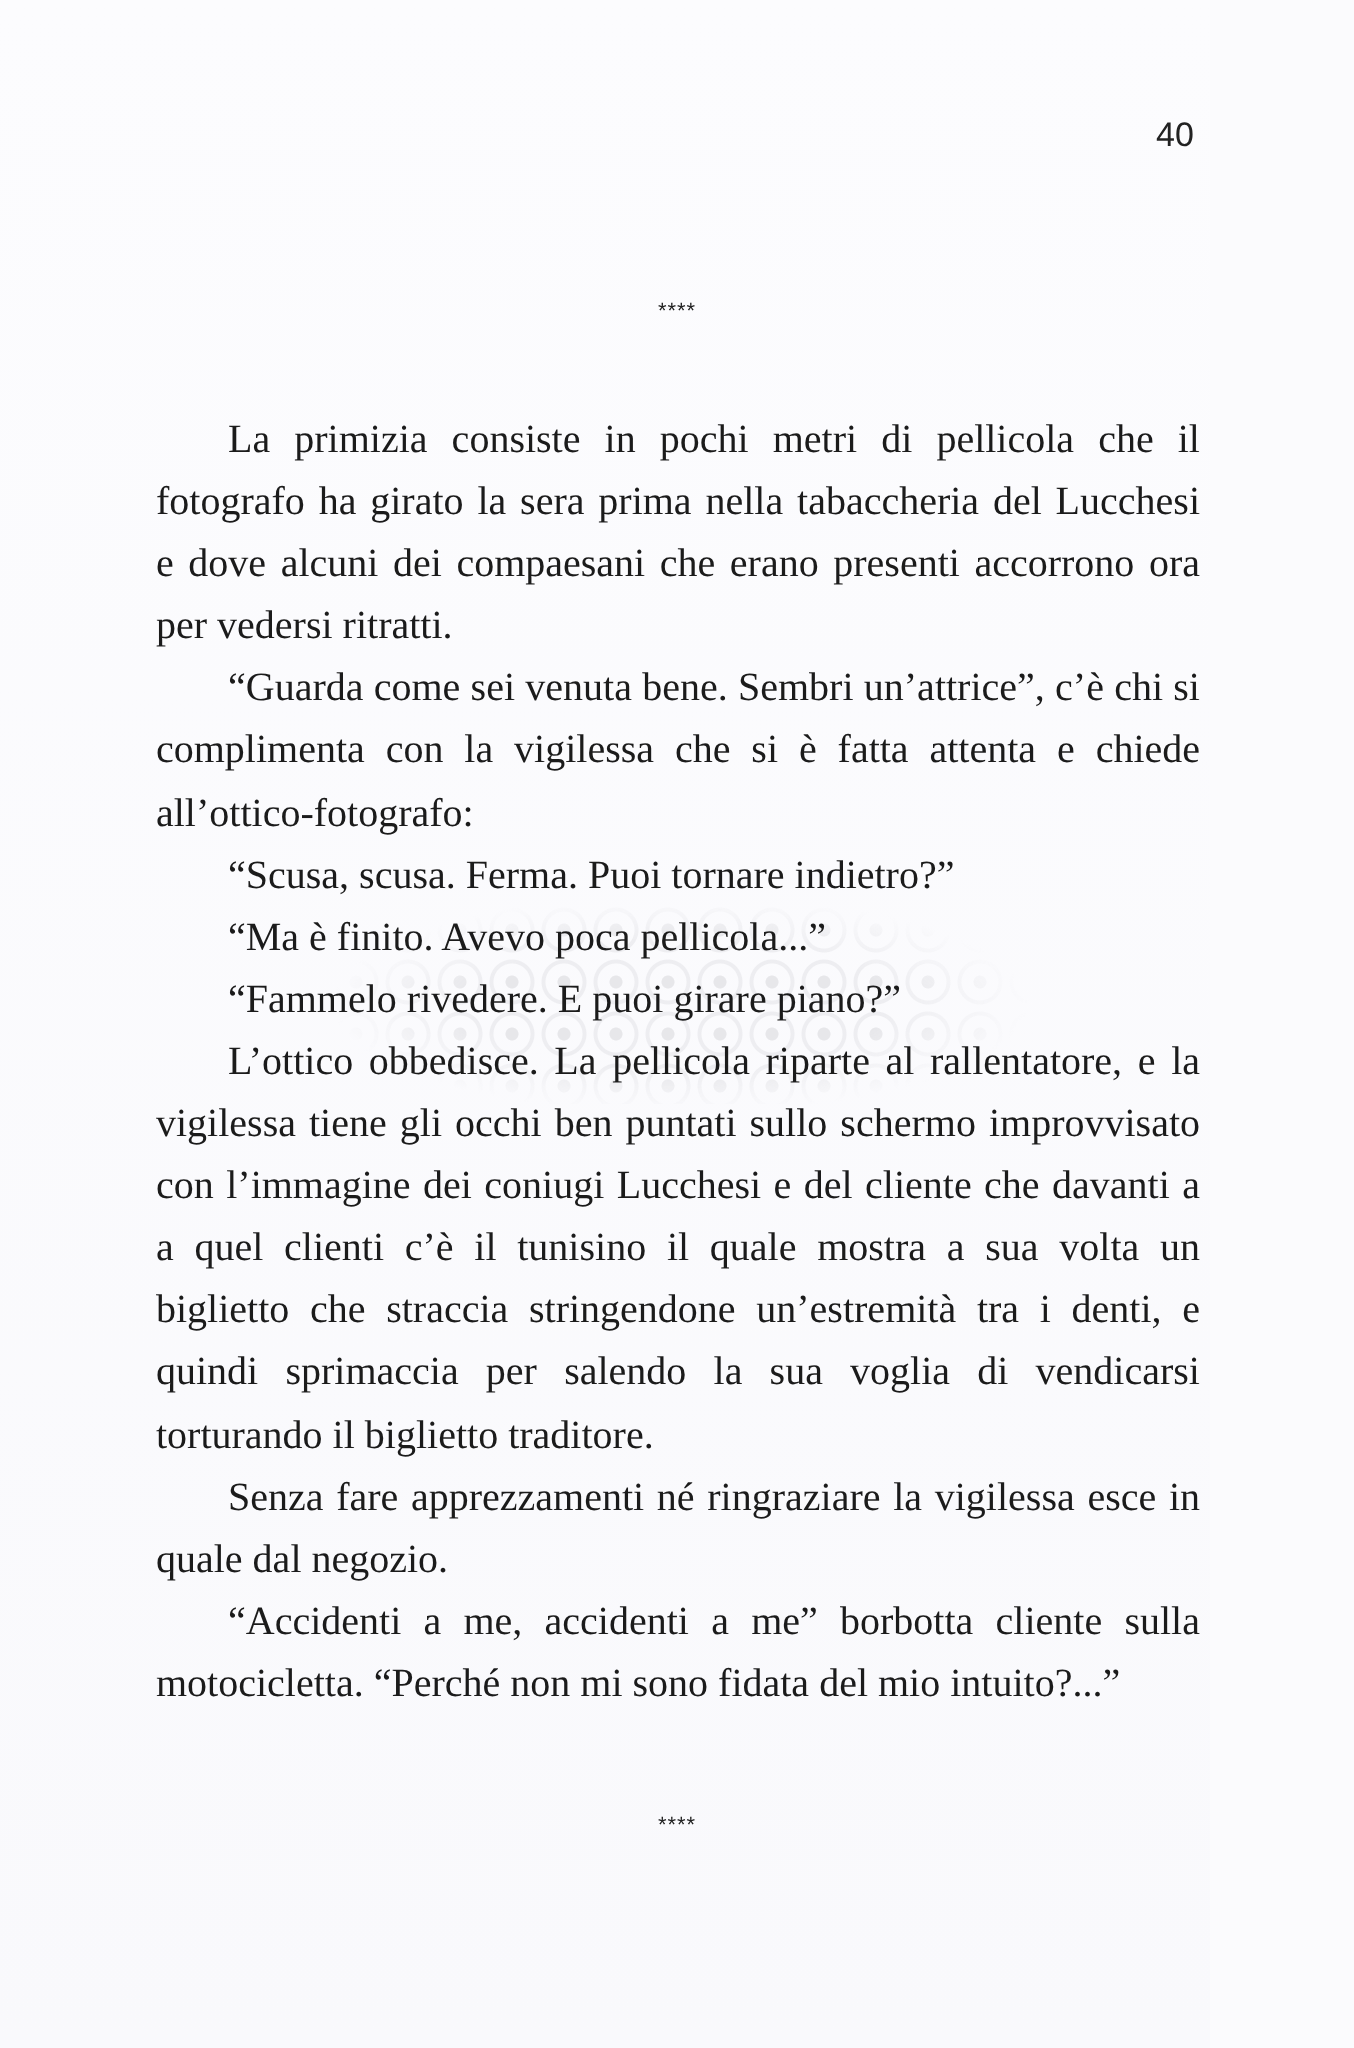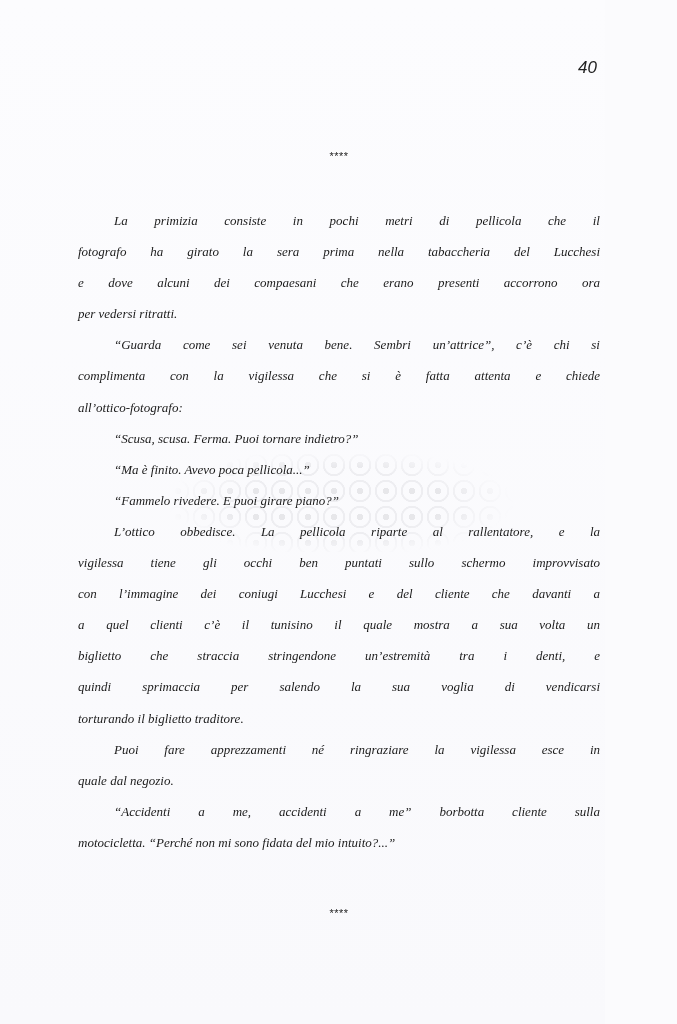--- a/index.html
+++ b/index.html
@@ -13,21 +13,20 @@
       position: relative;
       overflow: hidden;
       font-family: "Liberation Serif", "DejaVu Serif", serif;
       color: #1b1b1b;
     }
     .page {
       position: absolute;
       left: 0; top: 0;
       width: 605px; height: 1024px;
       background: linear-gradient(180deg, #fcfcfe 0%, #f9f9fc 100%);
-      font-style: italic;
     }
     
     .watermark {
       position: absolute;
       left: 165px;
       top: 452px;
       width: 350px;
       height: 100px;
       pointer-events: none;
       opacity: 0.55;
@@ -57,21 +56,21 @@
       letter-spacing: 0.5px;
       color: #222;
     }
     .separator.top { top: 150px; }
     .separator.bottom { top: 907px; }
     .body-text {
       position: absolute;
       left: 78px;
       top: 205px;
       width: 522px;
-      font-size: 13px;
+      font-size: 20px;
       line-height: 31.1px;
       text-align: justify;
     }
     .line {
       display: block;
       text-align: justify;
       text-align-last: justify;
       white-space: nowrap;
     }
     .line.last {
@@ -115,21 +114,21 @@
       <div>
         <span class="line indent">L’ottico obbedisce. La pellicola riparte al rallentatore, e la</span>
         <span class="line">vigilessa tiene gli occhi ben puntati sullo schermo improvvisato</span>
         <span class="line">con l’immagine dei coniugi Lucchesi e del cliente che davanti a</span>
         <span class="line">a quel clienti c’è il tunisino il quale mostra a sua volta un</span>
         <span class="line">biglietto che straccia stringendone un’estremità tra i denti, e</span>
         <span class="line">quindi sprimaccia per salendo la sua voglia di vendicarsi</span>
         <span class="line last">torturando il biglietto traditore.</span>
       </div>
       <div>
-        <span class="line indent">Puoi fare apprezzamenti né ringraziare la vigilessa esce in</span>
+        <span class="line indent">Senza fare apprezzamenti né ringraziare la vigilessa esce in</span>
         <span class="line last">quale dal negozio.</span>
       </div>
       <div>
         <span class="line indent">“Accidenti a me, accidenti a me” borbotta cliente sulla</span>
         <span class="line last">motocicletta. “Perché non mi sono fidata del mio intuito?...”</span>
       </div>
     </div>
 
   <div class="separator bottom">****</div>
 </div>

